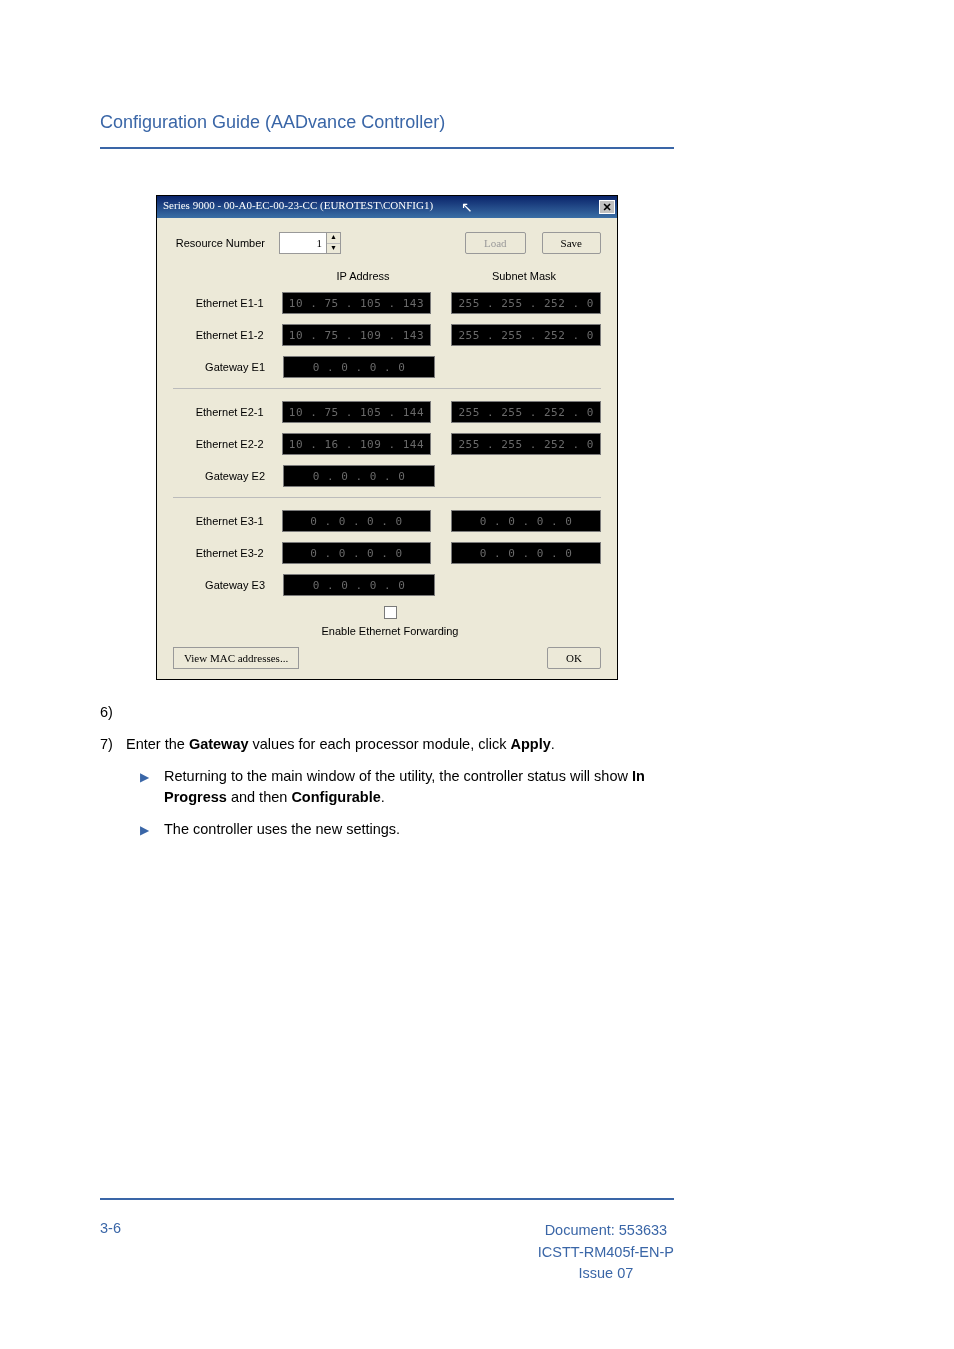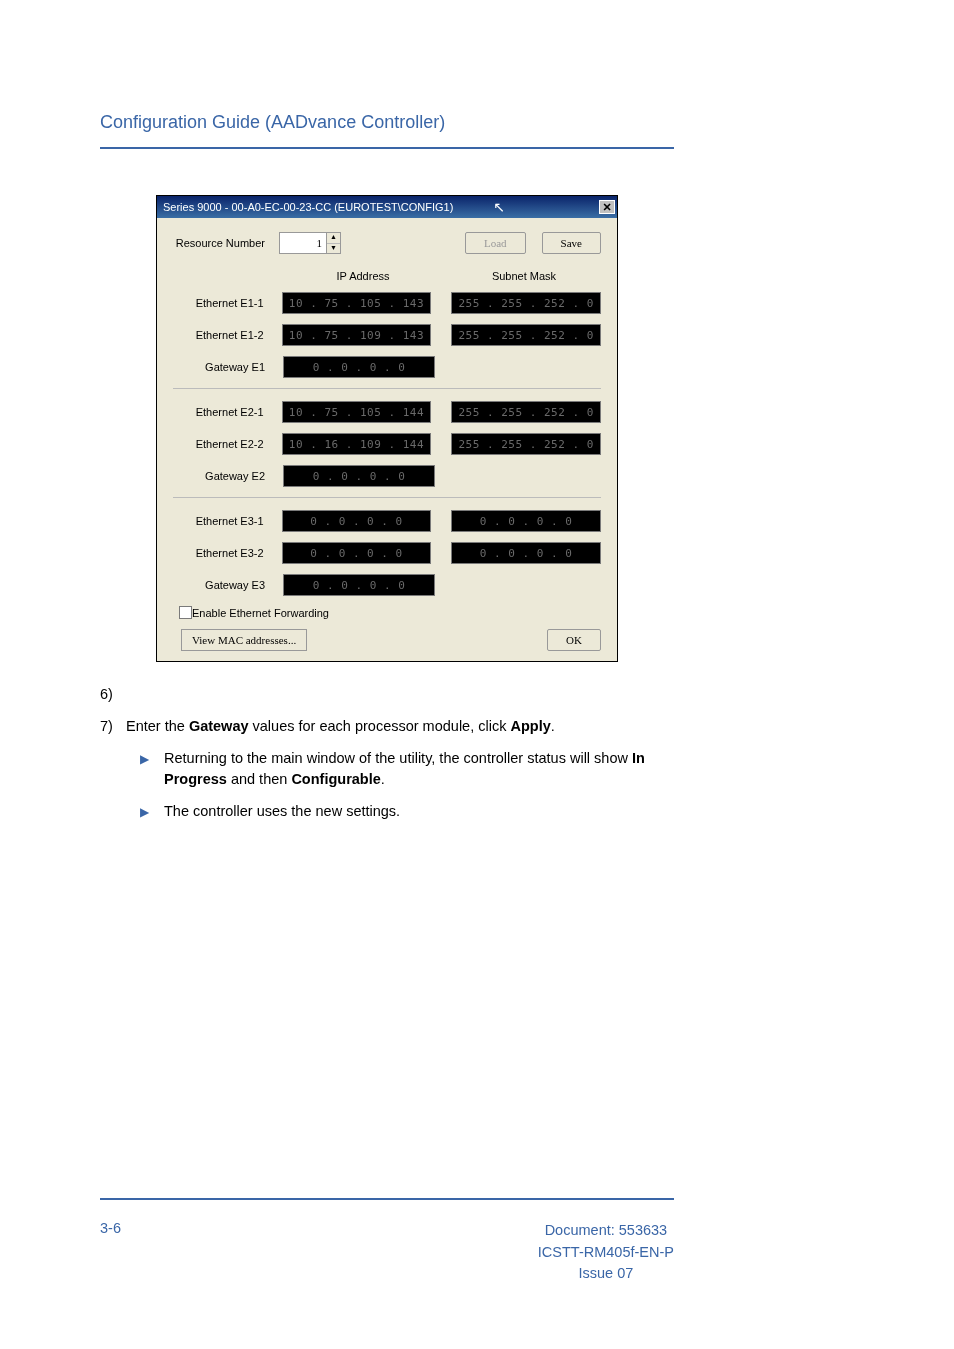--- a/index.html
+++ b/index.html
@@ -4,21 +4,21 @@
 <style>
   * { box-sizing: border-box; margin: 0; padding: 0; }
   html, body { width: 954px; height: 1349px; background: #ffffff; font-family: "Segoe UI", Arial, sans-serif; }
   .page { position: relative; width: 754px; height: 1349px; padding: 112px 80px 0 100px; }
   .page-title { color: #3a66a7; font-size: 18px; font-weight: 400; margin-bottom: 14px; }
   .title-rule { height: 2px; background: #3a66a7; margin-bottom: 46px; }
 
   
   .dialog { width: 462px; margin: 0 auto 22px auto; background: #ece9d8; border: 1px solid #000; }
   .titlebar { height: 22px; background: linear-gradient(#0a246a,#3a6ea5); color: #fff; display: flex; align-items: center; justify-content: space-between; padding: 0 2px 0 6px; font-size: 11px; font-family: Tahoma, sans-serif; }
-  .titlebar-left { display: flex; align-items: center; gap: 40px; }
+  .titlebar-left { display: flex; align-items: flex-start; gap: 28px; font-family: Liberation Serif, serif; }
   .close-box { width: 16px; height: 14px; background: #c0c0c0; border: 1px solid #fff; display: flex; align-items: center; justify-content: center; font-size: 11px; font-weight: bold; color: #000; line-height: 1; }
   .cursor { font-size: 14px; }
   .dlg-body { padding: 14px 16px 10px 16px; font-family: Tahoma, sans-serif; font-size: 11px; color: #000; }
 
   .row-top { display: flex; align-items: center; margin-bottom: 16px; }
   .lbl { width: 106px; text-align: right; padding-right: 14px; }
   .spinner { width: 62px; height: 22px; display: flex; }
   .spinner input { width: 48px; height: 22px; border: 1px solid #999; background: #fff; text-align: right; padding-right: 4px; font-family: Tahoma; font-size: 11px; }
   .spin-btns { width: 14px; display: flex; flex-direction: column; border: 1px solid #999; border-left: none; background: #ece9d8; }
   .spin { flex: 1; font-size: 7px; line-height: 1; text-align: center; background: #ece9d8; border-bottom: 1px solid #bbb; }
@@ -32,23 +32,23 @@
   .cols-head .h1 { width: 106px; }
   .cols-head .h2 { width: 168px; text-align: center; }
   .cols-head .h3 { flex: 1; text-align: center; }
 
   .ip-row { display: flex; align-items: center; margin-bottom: 10px; }
   .ip-box { height: 22px; border: 1px solid #7a7a7a; background: #000000; color: #6a6a6a; display: flex; align-items: center; justify-content: center; font-family: "Lucida Console", monospace; font-size: 11px; letter-spacing: 0.5px; }
   .ip-box.ip { width: 152px; margin-left: 4px; }
   .ip-box.mask { width: 152px; margin-left: 20px; }
   .divider { height: 1px; background: #bbb; margin: 4px 0 12px 0; }
 
-  .check-row { display: flex; align-items: center; gap: 0; margin: 10px 0 10px 6px; }
+  .check-row { display: flex; align-items: center; gap: 6px; margin: 10px 0 10px 6px; flex-direction: column; }
   .checkbox { width: 13px; height: 13px; border: 1px solid #7a7a7a; background: #fff; }
-  .bottom-row { display: flex; align-items: center; justify-content: space-between; margin-left: 8px; }
+  .bottom-row { display: flex; align-items: center; justify-content: space-between; }
   .link-btn { height: 22px; padding: 0 10px; background: #ece9d8; border: 1px solid #999; font-family: Tahoma; font-size: 11px; display: flex; align-items: center; }
 
   
   .body-text { font-size: 14.5px; color: #000; line-height: 1.5; }
   .step { display: flex; margin-bottom: 10px; }
   .step-num { width: 26px; flex-shrink: 0; }
   .bullets { margin-left: 40px; }
   .bline { display: flex; margin-bottom: 10px; }
   .tri { width: 24px; flex-shrink: 0; color: #3a66a7; font-size: 12px; padding-top: 2px; }
 

